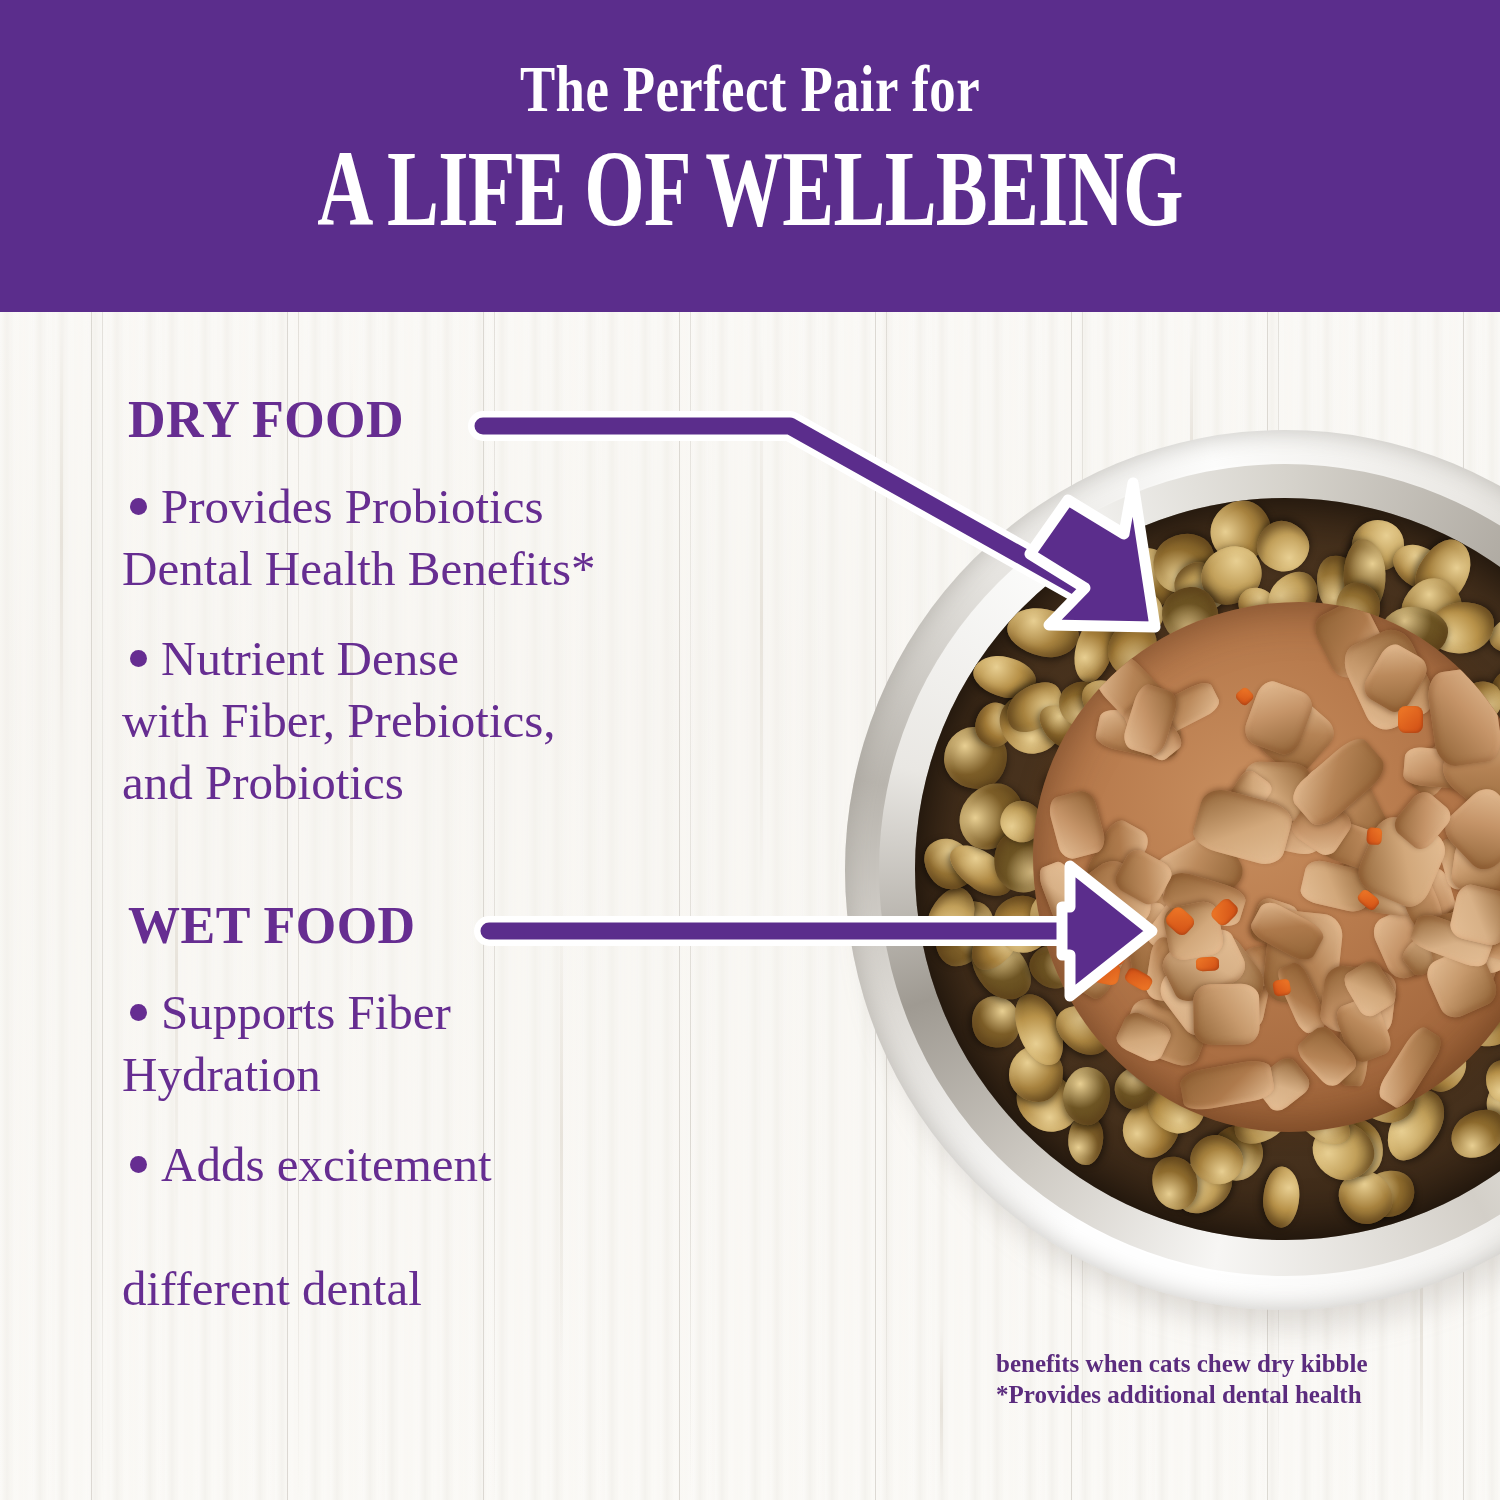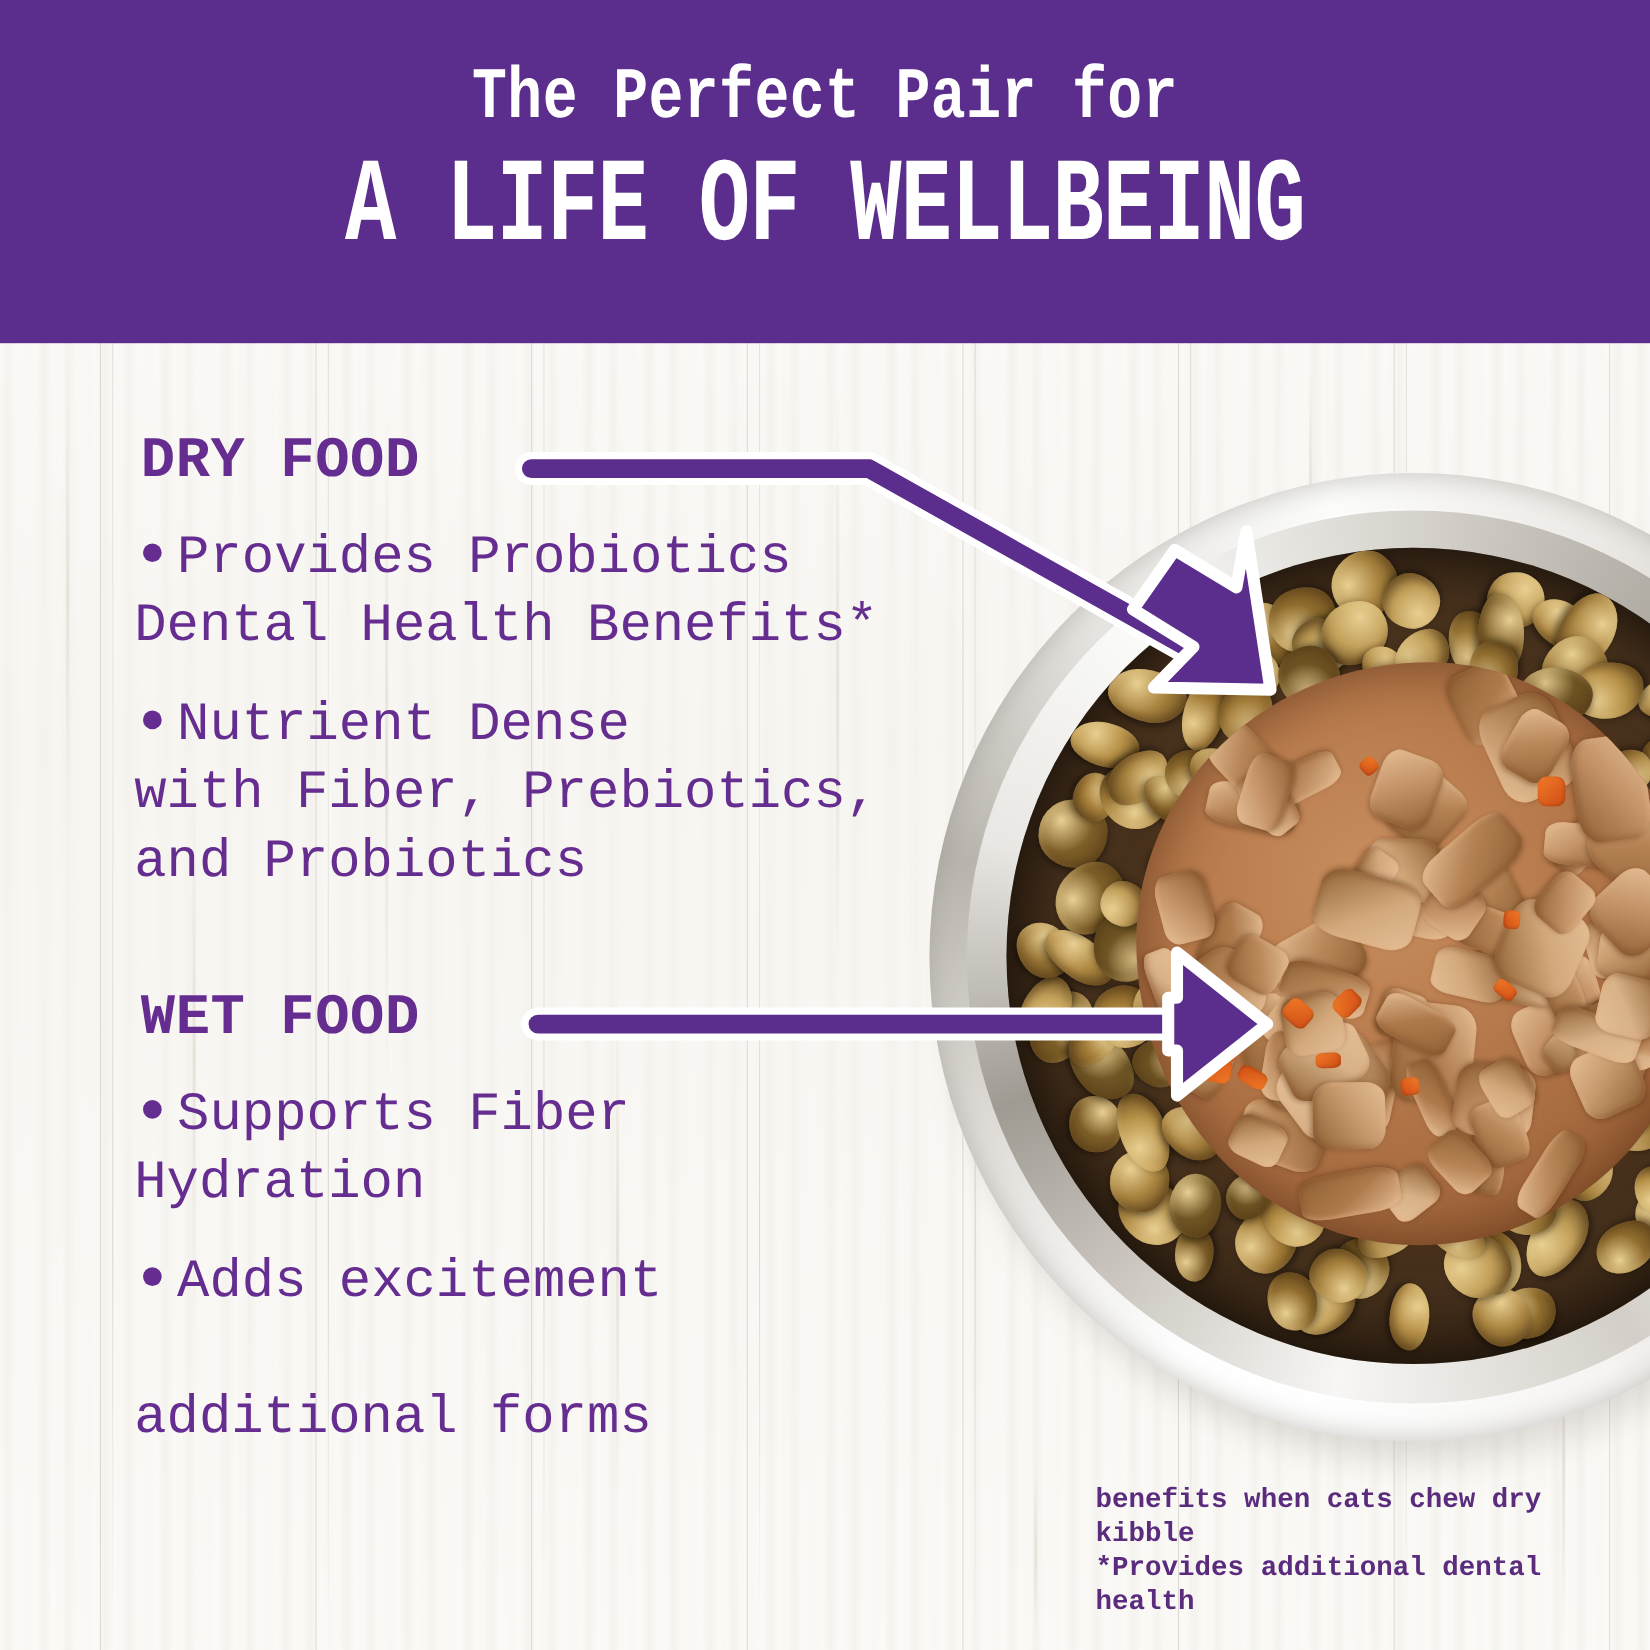--- a/index.html
+++ b/index.html
@@ -5,21 +5,21 @@
   html, body {
     margin: 0;
     padding: 0;
     background: #ffffff;
   }
   #stage {
     position: relative;
     width: 1500px;
     height: 1500px;
     overflow: hidden;
-    font-family: Liberation Mono, monospace;
+    font-family: Liberation Serif, serif;
     background: #fbfbf9;
   }
 
   
   .wood-bg {
     position: absolute;
     left: 0; top: 0;
     width: 1500px;
     height: 1500px;
     background-color: #fbfaf7;
@@ -485,21 +485,21 @@
       <div class="bullet-list">
         <span class="bullet"><span class="dot"></span><span>Provides Probiotics</span><br><span>Dental Health Benefits*</span></span>
         <span class="bullet"><span class="dot"></span><span>Nutrient Dense</span><br><span>with Fiber, Prebiotics,</span><br><span>and Probiotics</span></span>
       </div>
     </div>
 
     <div class="wet-block">
       <div class="sec-head">WET FOOD</div>
       <div class="bullet-list">
         <span class="bullet"><span class="dot"></span><span>Supports Fiber</span><br><span>Hydration</span></span>
-        <span class="bullet"><span class="dot"></span><span>Adds excitement</span><br><br><span>additional forms</span><br></span>
+        <span class="bullet"><span class="dot"></span><span>Adds excitement</span><br><br><span>different dental</span><br></span>
       </div>
     </div>
 
   </div>
 
   <div class="footnote">
     <div>benefits when cats chew dry kibble</div>
     <div>*Provides additional dental health</div>
   </div>
 

